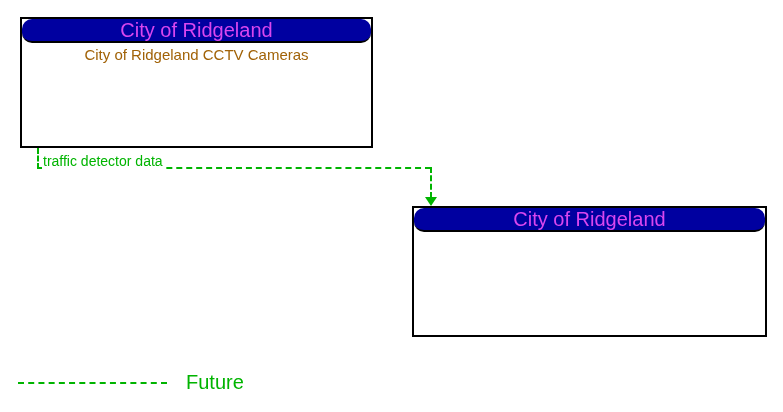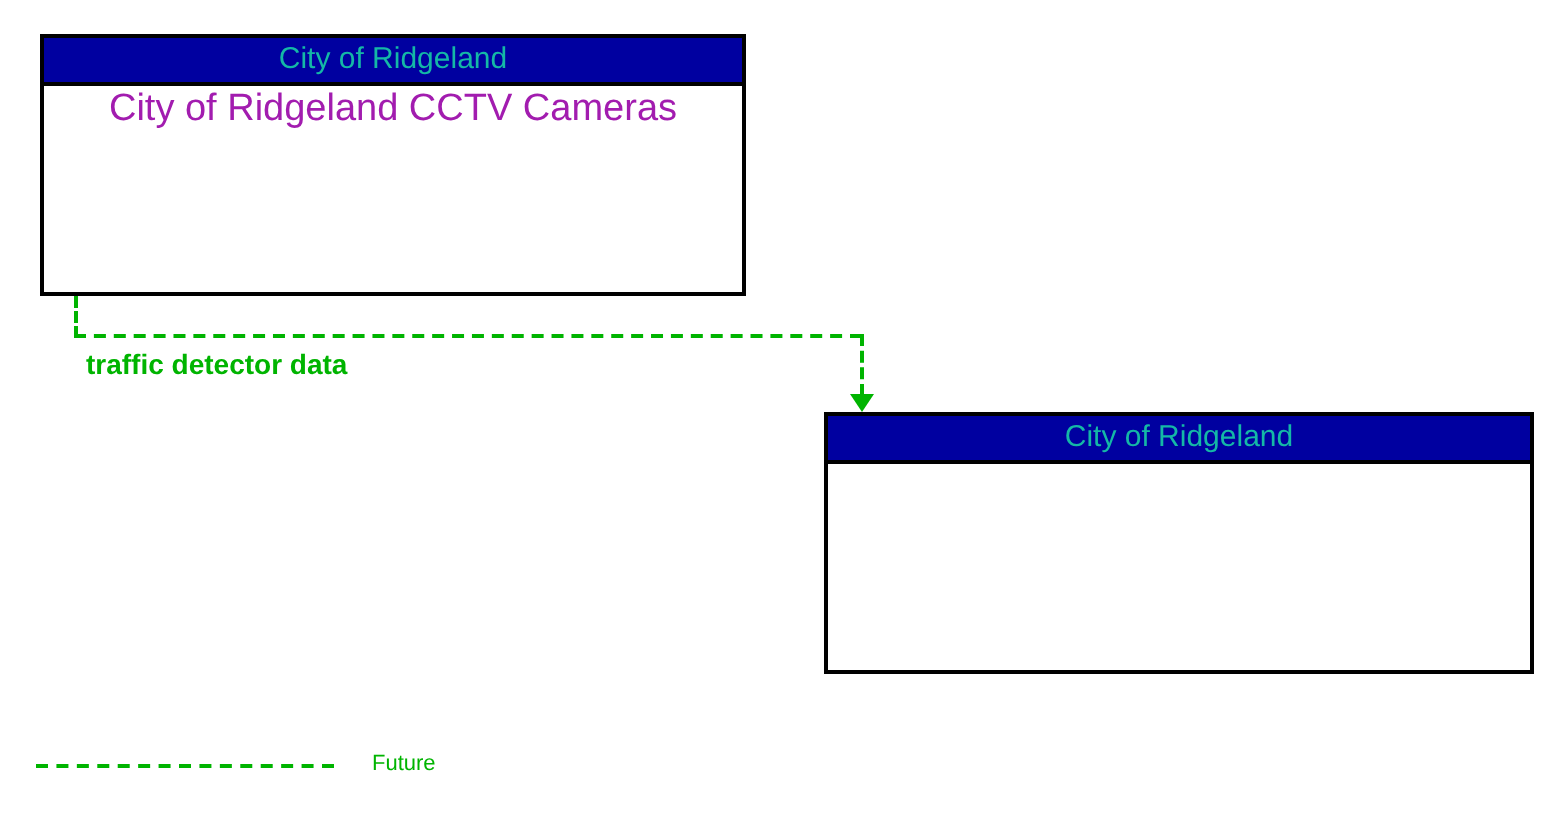--- a/index.html
+++ b/index.html
@@ -19,32 +19,33 @@
     position: absolute;
     box-sizing: border-box;
     border: 2px solid #000000;
     background: #FFFFFF;
   }
   .entity-header {
     box-sizing: content-box;
     height: 22px;
     line-height: 22px;
     background: #0000A0;
-    color: #14b8a6;
+    color: #d946ef;
     text-align: center;
-    font-size: 15px;
+    font-size: 20px;
     border-bottom: 2px solid #000000;
     white-space: nowrap;
     overflow: hidden;
+    border-radius: 10px;
   }
   .entity-body {
     padding-top: 1px;
-    color: #a21caf;
+    color: #a16207;
     text-align: center;
-    font-size: 19px;
+    font-size: 15px;
     line-height: 21px;
   }
   .flow-vseg {
     position: absolute;
     width: 0;
     border-left: 2px dashed #00B400;
   }
   .flow-hseg {
     position: absolute;
     height: 0;
@@ -68,21 +69,21 @@
     border-top: 9px solid #00B400;
   }
   .legend-line {
     position: absolute;
     height: 0;
     border-top: 2px dashed #00B400;
   }
   .legend-label {
     position: absolute;
     color: #00B400;
-    font-size: 11px;
+    font-size: 20px;
     line-height: 17px;
     white-space: nowrap;
   }
 </style>
 </head>
 <body>
 
 <div class="canvas">
 
   <div class="entity-box" style="left:20px; top:17px; width:353px; height:131px;">
@@ -91,21 +92,21 @@
   </div>
 
   <div class="entity-box" style="left:412px; top:206px; width:355px; height:131px;">
     <div class="entity-header">City of Ridgeland</div>
   </div>
 
   <div class="flow-vseg" style="left:37px; top:148px; height:21px;"></div>
 
   <div class="flow-hseg" style="left:37px; top:167px; width:394px;"></div>
 
-  <div class="flow-label" style="left:42px; top:174px;font-weight:bold;">traffic detector data</div>
+  <div class="flow-label" style="left:42px; top:153px;">traffic detector data</div>
 
   <div class="flow-vseg" style="left:430px; top:167px; height:31px;"></div>
 
   <div class="arrowhead-down" style="left:425px; top:197px;"></div>
 
   <div class="legend-line" style="left:18px; top:382px; width:149px;"></div>
   <div class="legend-label" style="left:186px; top:374px;">Future</div>
 
 </div>
 

